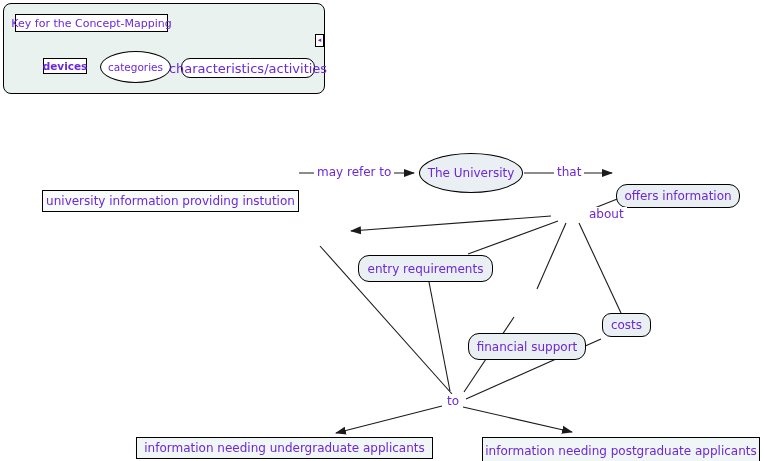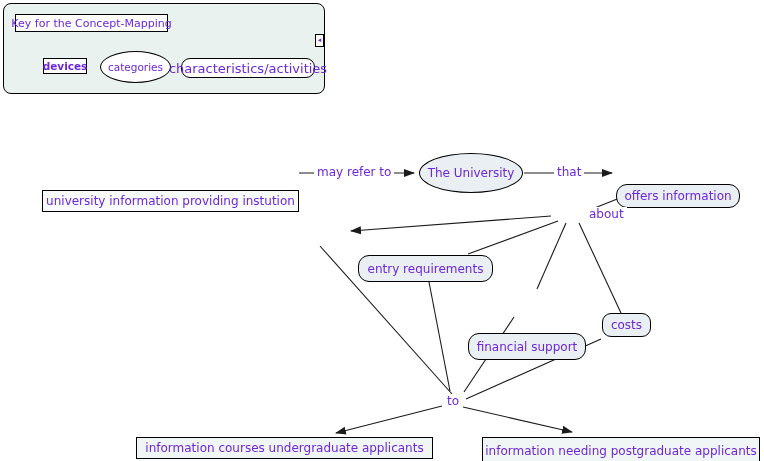--- a/index.html
+++ b/index.html
@@ -104,17 +104,17 @@
 
 
   <div class="node round-node" style="left:358px;top:255px;width:135px;height:27px;">entry requirements</div>
 
   <div class="node round-node" style="left:468px;top:289px;width:118px;height:27px;margin-top:44px;">financial support</div>
 
   <div class="node round-node small" style="left:602px;top:313px;width:49px;height:24px;">costs</div>
 
   <div class="link-label" style="left:444px;top:394px;">to</div>
 
-  <div class="node rect-node tint" style="left:136px;top:437px;width:297px;height:22px;">information courses undergraduate applicants</div>
+  <div class="node rect-node tint" style="left:136px;top:437px;width:297px;height:22px;">information needing undergraduate applicants</div>
 
   <div class="node rect-node tint" style="left:482px;top:437px;width:278px;height:27px;">information needing postgraduate applicants</div>
 
 </div>
 
 </body></html>

